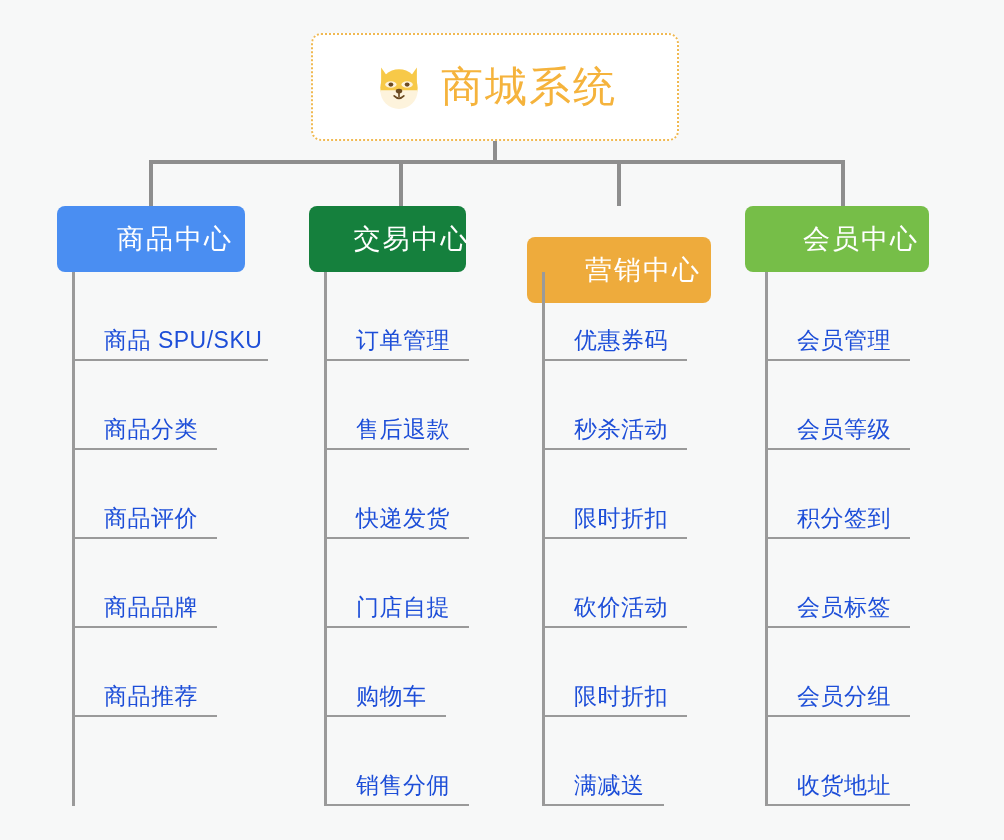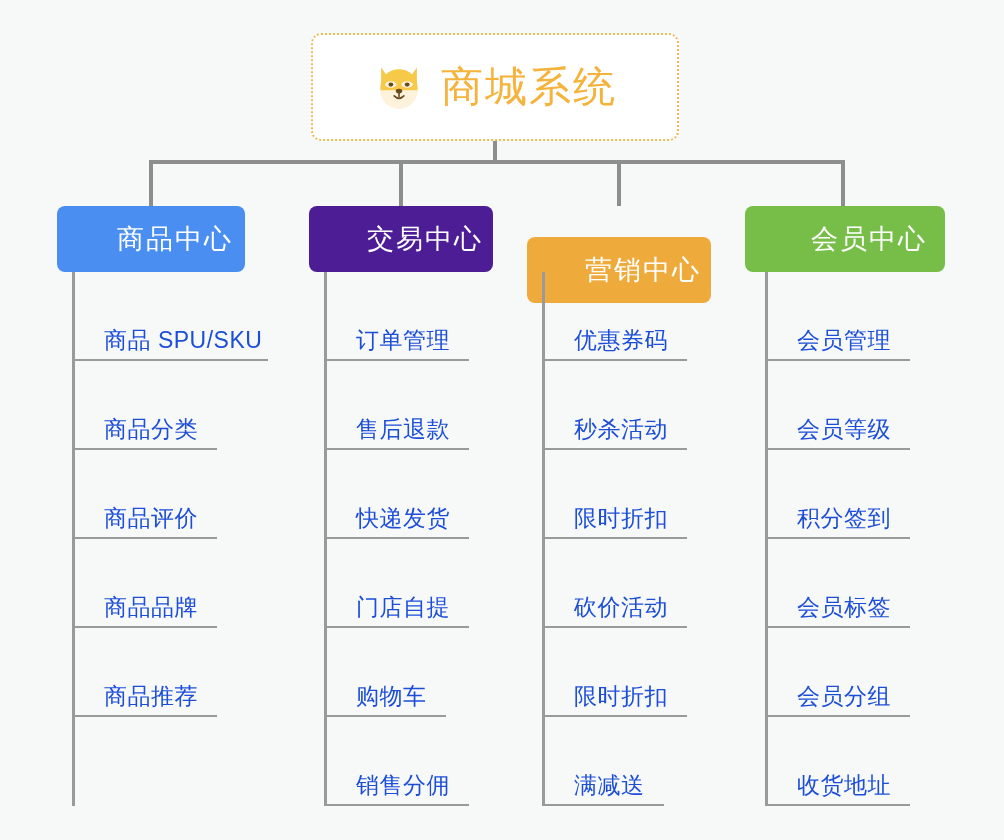--- a/index.html
+++ b/index.html
@@ -142,27 +142,27 @@
   <div class="conn conn-v" style="left:493px; top:141px; height:22px;"></div>
   <div class="conn conn-h" style="left:149px; top:160px; width:696px;"></div>
   <div class="conn conn-v" style="left:149px; top:160px; height:46px;"></div>
   <div class="conn conn-v" style="left:399px; top:160px; height:46px;"></div>
   <div class="conn conn-v" style="left:617px; top:160px; height:46px;"></div>
   <div class="conn conn-v" style="left:841px; top:160px; height:46px;"></div>
 
   <div class="cat-box" style="left:57px; width:188px; background:#4a8ef2;">
     <span>商品中心</span>
   </div>
-  <div class="cat-box" style="left:309px; width:184px; background:#4c1d95;">
+  <div class="cat-box" style="left:309px; width:157px; background:#15803d;">
     <span>交易中心</span>
   </div>
   <div class="cat-box" style="left:527px; width:184px; background:#eeab3c;margin-top:31px;">
     <span>营销中心</span>
   </div>
-  <div class="cat-box" style="left:745px; width:200px; background:#76be48;">
+  <div class="cat-box" style="left:745px; width:184px; background:#76be48;">
     <span>会员中心</span>
   </div>
 
   <div class="leaf-col" style="left:72px;">
     <div class="spine" style="height:534px;"></div>
     <div class="leaf-item">
       <span class="leaf-label">商品 SPU/SKU</span>
       <span class="leaf-rule" style="width:196px;"></span>
     </div>
     <div class="leaf-item">

